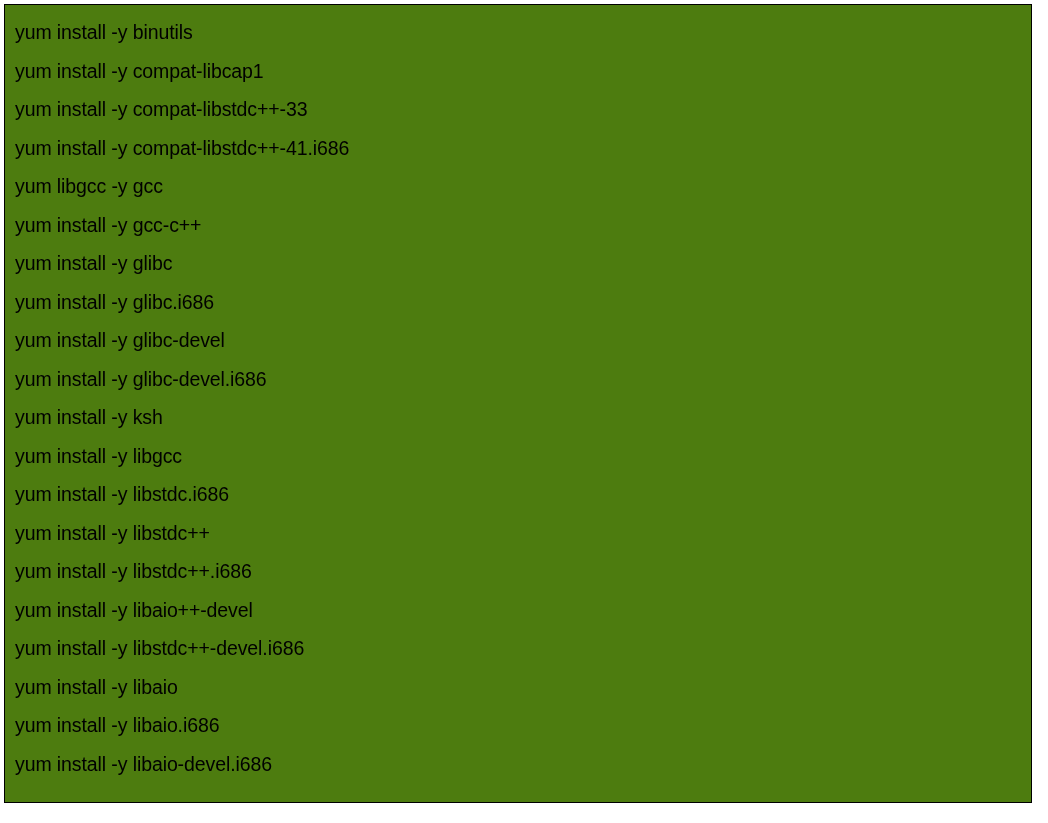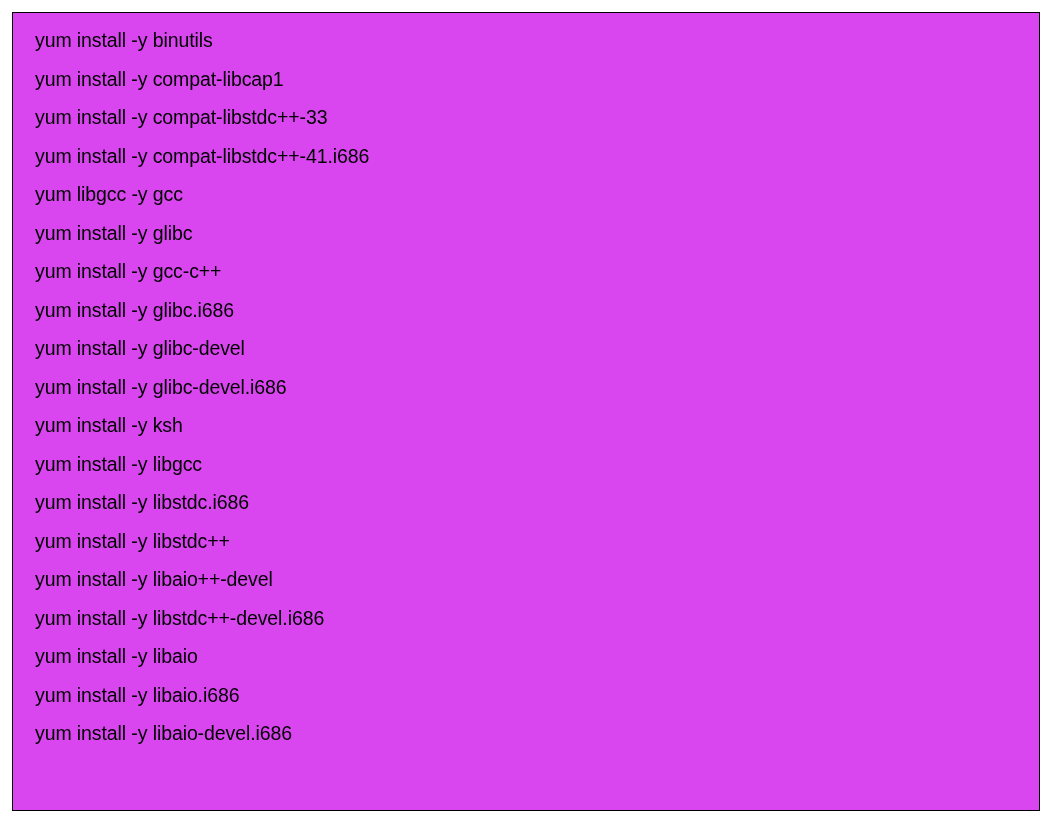--- a/index.html
+++ b/index.html
@@ -3,51 +3,52 @@
   <meta charset="utf-8">
   <style>
     body {
       margin: 0;
       padding: 0;
       font-family: Arial, Helvetica, sans-serif;
       background: #ffffff;
     }
     .code-block {
       border: 1px solid #000000;
-      margin: 12px;
-      padding: 8px 22px;
+      margin: 4px;
+      padding: 8px 10px;
       width: 1028px;
       height: 799px;
       box-sizing: border-box;
-      background: #d946ef;
+      background: #4d7c0f;
     }
     .code-line {
       font-size: 19.5px;
       line-height: 38.5px;
       color: #000000;
       white-space: pre;
       letter-spacing: -0.1px;
     }
   </style>
 </head>
 <body>
 
 <div class="code-block">
   <div class="code-line">yum install -y binutils</div>
   <div class="code-line">yum install -y compat-libcap1</div>
   <div class="code-line">yum install -y compat-libstdc++-33</div>
   <div class="code-line">yum install -y compat-libstdc++-41.i686</div>
   <div class="code-line">yum libgcc -y gcc</div>
+  <div class="code-line">yum install -y gcc-c++</div>
   <div class="code-line">yum install -y glibc</div>
-  <div class="code-line">yum install -y gcc-c++</div>
   <div class="code-line">yum install -y glibc.i686</div>
   <div class="code-line">yum install -y glibc-devel</div>
   <div class="code-line">yum install -y glibc-devel.i686</div>
   <div class="code-line">yum install -y ksh</div>
   <div class="code-line">yum install -y libgcc</div>
   <div class="code-line">yum install -y libstdc.i686</div>
   <div class="code-line">yum install -y libstdc++</div>
+  <div class="code-line">yum install -y libstdc++.i686</div>
   <div class="code-line">yum install -y libaio++-devel</div>
   <div class="code-line">yum install -y libstdc++-devel.i686</div>
   <div class="code-line">yum install -y libaio</div>
   <div class="code-line">yum install -y libaio.i686</div>
   <div class="code-line">yum install -y libaio-devel.i686</div>
 </div>
 
 </body></html>

